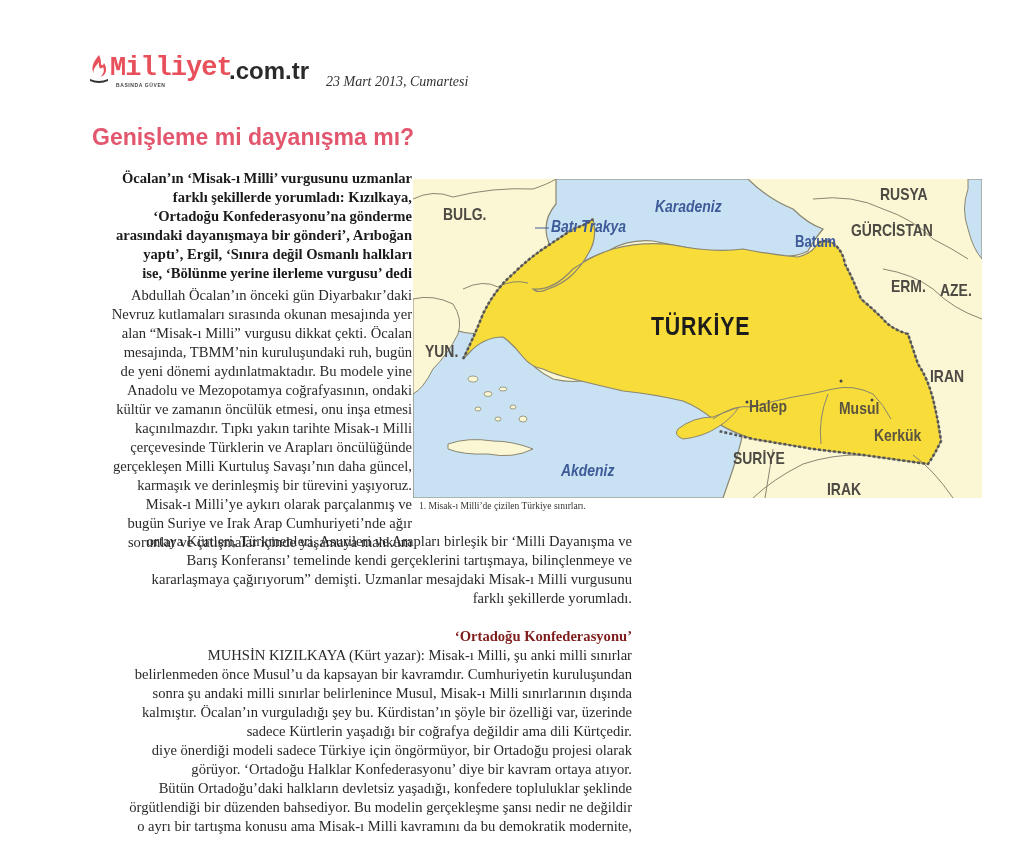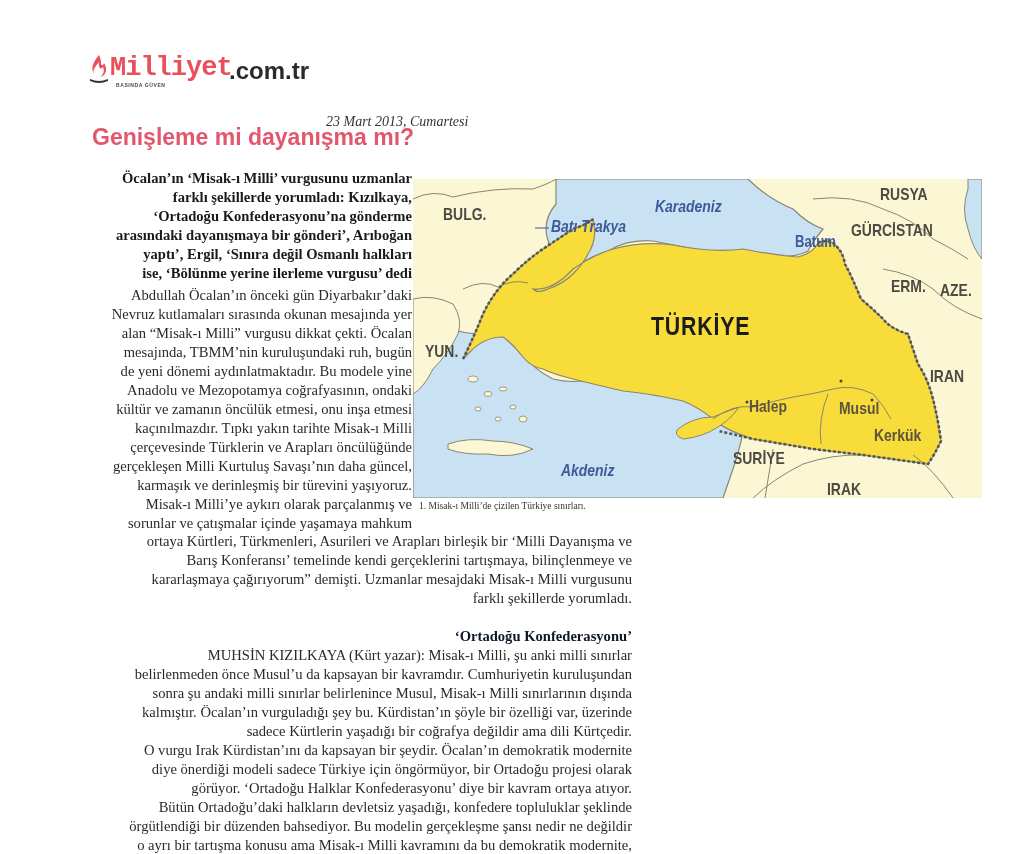--- a/index.html
+++ b/index.html
@@ -2,27 +2,27 @@
 <html><head>
 <meta charset="utf-8">
 <style>
   html, body { margin:0; padding:0; }
   body { width:1024px; height:854px; background:#ffffff; position:relative; overflow:hidden; font-family:"Liberation Serif", serif; color:#222; }
   .header { position:absolute; left:88px; top:50px; height:44px; width:420px; }
   .logo-flame { position:absolute; left:0; top:4px; width:22px; height:32px; }
   .logo-brand { position:absolute; left:22px; top:0px; font-family:Liberation Mono, monospace; font-weight:bold; font-size:27px; letter-spacing:-1px; color:#e8505b; line-height:36px; }
   .logo-domain { position:absolute; left:141px; top:6px; font-family:"Liberation Sans", sans-serif; font-weight:bold; font-size:24px; color:#2a2a2a; line-height:30px; }
   .logo-slogan { position:absolute; left:28px; top:32px; font-family:"Liberation Sans", sans-serif; font-weight:bold; font-size:5px; letter-spacing:0.6px; color:#444; }
-  .date { position:absolute; left:238px; top:24px; font-style:italic; font-size:14px; color:#333; white-space:nowrap;margin-top:40px; }
+  .date { position:absolute; left:238px; top:24px; font-style:italic; font-size:14px; color:#333; white-space:nowrap; }
   .title { position:absolute; left:92px; top:124px; font-family:"Liberation Sans", sans-serif; font-weight:bold; font-size:23px; color:#e2566e; white-space:nowrap; }
   .lead { position:absolute; left:92px; top:169px; width:320px; font-weight:bold; font-size:14.6px; line-height:19px; color:#1a1a1a; }
   .body-col { position:absolute; left:92px; top:286px; width:320px; font-size:14.6px; line-height:19px; color:#2a2a2a; }
   .body-wide { position:absolute; left:92px; top:532px; width:540px; font-size:14.6px; line-height:19px; color:#2a2a2a; }
   .line { display:block; white-space:nowrap;text-align:right; }
-  .subhead { font-weight:bold; color:#0f172a; }
+  .subhead { font-weight:bold; color:#7f1d1d; }
   .map-wrap { position:absolute; left:413px; top:179px; width:569px; height:319px; overflow:hidden; }
   .map-wrap svg { display:block; }
   .map-label { position:absolute; font-family:"Liberation Sans", sans-serif; font-weight:bold; white-space:nowrap; transform:scaleX(0.82); transform-origin:left top; }
   .lbl-country { color:#4d4a44; font-size:17px; }
   .lbl-sea { color:#3e5a98; font-style:italic; font-size:17px; }
   .lbl-city { color:#5a5440; font-size:17px; }
   .lbl-main { color:#1c1c1c; font-size:26px; letter-spacing:1px; }
   .lbl-batum { color:#3e5a98; font-size:16px; }
   .caption { position:absolute; left:419px; top:501px; font-size:9.5px; color:#333; white-space:nowrap; }
 </style>
@@ -57,36 +57,36 @@
   <span class="line">alan “Misak-ı Milli” vurgusu dikkat çekti. Öcalan</span>
   <span class="line">mesajında, TBMM’nin kuruluşundaki ruh, bugün</span>
   <span class="line">de yeni dönemi aydınlatmaktadır. Bu modele yine</span>
   <span class="line">Anadolu ve Mezopotamya coğrafyasının, ondaki</span>
   <span class="line">kültür ve zamanın öncülük etmesi, onu inşa etmesi</span>
   <span class="line">kaçınılmazdır. Tıpkı yakın tarihte Misak-ı Milli</span>
   <span class="line">çerçevesinde Türklerin ve Arapları öncülüğünde</span>
   <span class="line">gerçekleşen Milli Kurtuluş Savaşı’nın daha güncel,</span>
   <span class="line">karmaşık ve derinleşmiş bir türevini yaşıyoruz.</span>
   <span class="line">Misak-ı Milli’ye aykırı olarak parçalanmış ve</span>
+  <span class="line">bugün Suriye ve Irak Arap Cumhuriyeti’nde ağır</span>
   <span class="line">sorunlar ve çatışmalar içinde yaşamaya mahkum</span>
 </div>
 
 <div class="body-wide">
   <span class="line">ortaya Kürtleri, Türkmenleri, Asurileri ve Arapları birleşik bir ‘Milli Dayanışma ve</span>
   <span class="line">Barış Konferansı’ temelinde kendi gerçeklerini tartışmaya, bilinçlenmeye ve</span>
   <span class="line">kararlaşmaya çağırıyorum” demişti. Uzmanlar mesajdaki Misak-ı Milli vurgusunu</span>
   <span class="line">farklı şekillerde yorumladı.</span>
   <span class="line" style="height:19px"></span>
   <span class="line subhead">‘Ortadoğu Konfederasyonu’</span>
   <span class="line">MUHSİN KIZILKAYA (Kürt yazar): Misak-ı Milli, şu anki milli sınırlar</span>
   <span class="line">belirlenmeden önce Musul’u da kapsayan bir kavramdır. Cumhuriyetin kuruluşundan</span>
   <span class="line">sonra şu andaki milli sınırlar belirlenince Musul, Misak-ı Milli sınırlarının dışında</span>
   <span class="line">kalmıştır. Öcalan’ın vurguladığı şey bu. Kürdistan’ın şöyle bir özelliği var, üzerinde</span>
   <span class="line">sadece Kürtlerin yaşadığı bir coğrafya değildir  ama dili Kürtçedir.</span>
-  <span class="line">O vurgu Irak Kürdistan’ını da kapsayan bir şeydir. Öcalan’ın demokratik modernite</span>
   <span class="line">diye önerdiği modeli sadece Türkiye için öngörmüyor, bir Ortadoğu projesi olarak</span>
   <span class="line">görüyor. ‘Ortadoğu Halklar Konfederasyonu’ diye bir kavram ortaya atıyor.</span>
   <span class="line">Bütün Ortadoğu’daki halkların devletsiz yaşadığı, konfedere topluluklar şeklinde</span>
   <span class="line">örgütlendiği bir düzenden bahsediyor. Bu modelin gerçekleşme şansı nedir ne değildir</span>
   <span class="line">o ayrı bir tartışma konusu ama Misak-ı Milli kavramını da bu demokratik modernite,</span>
 
 </div>
 
 <div class="map-wrap">
   <svg width="569" height="319" viewBox="0 0 569 319">

